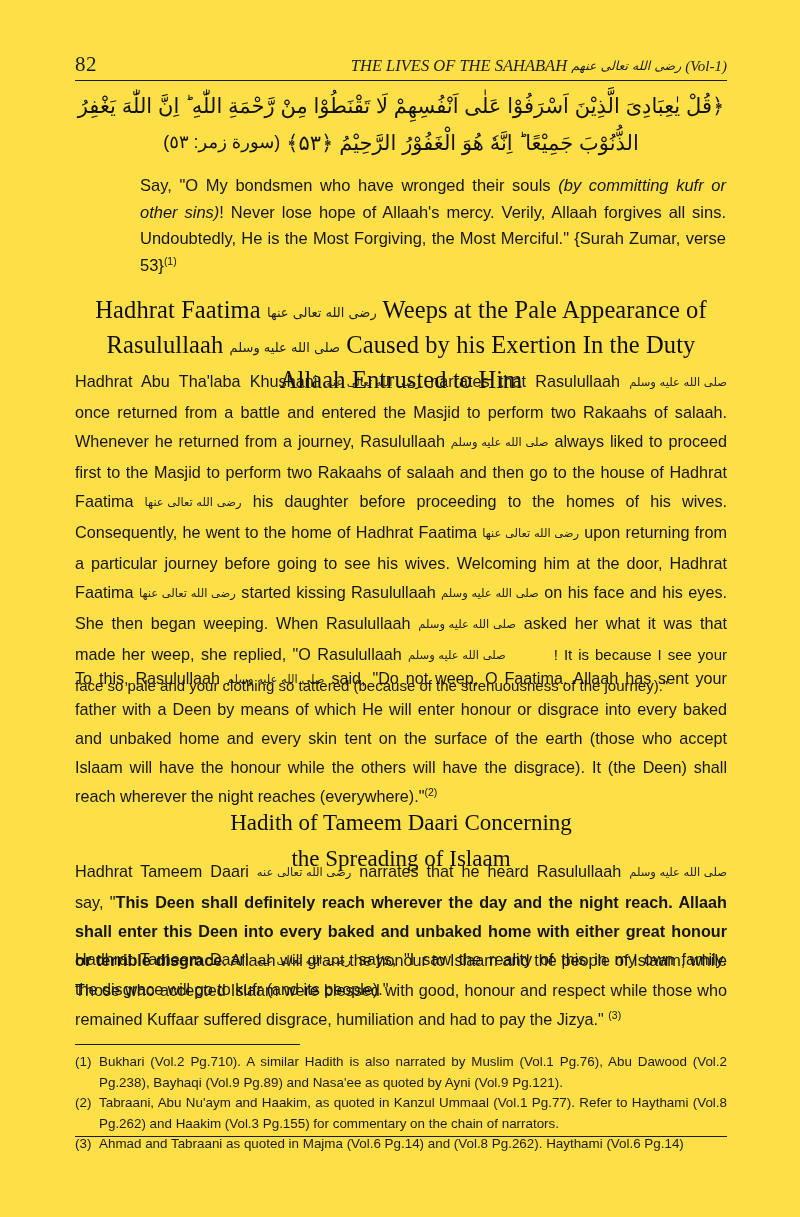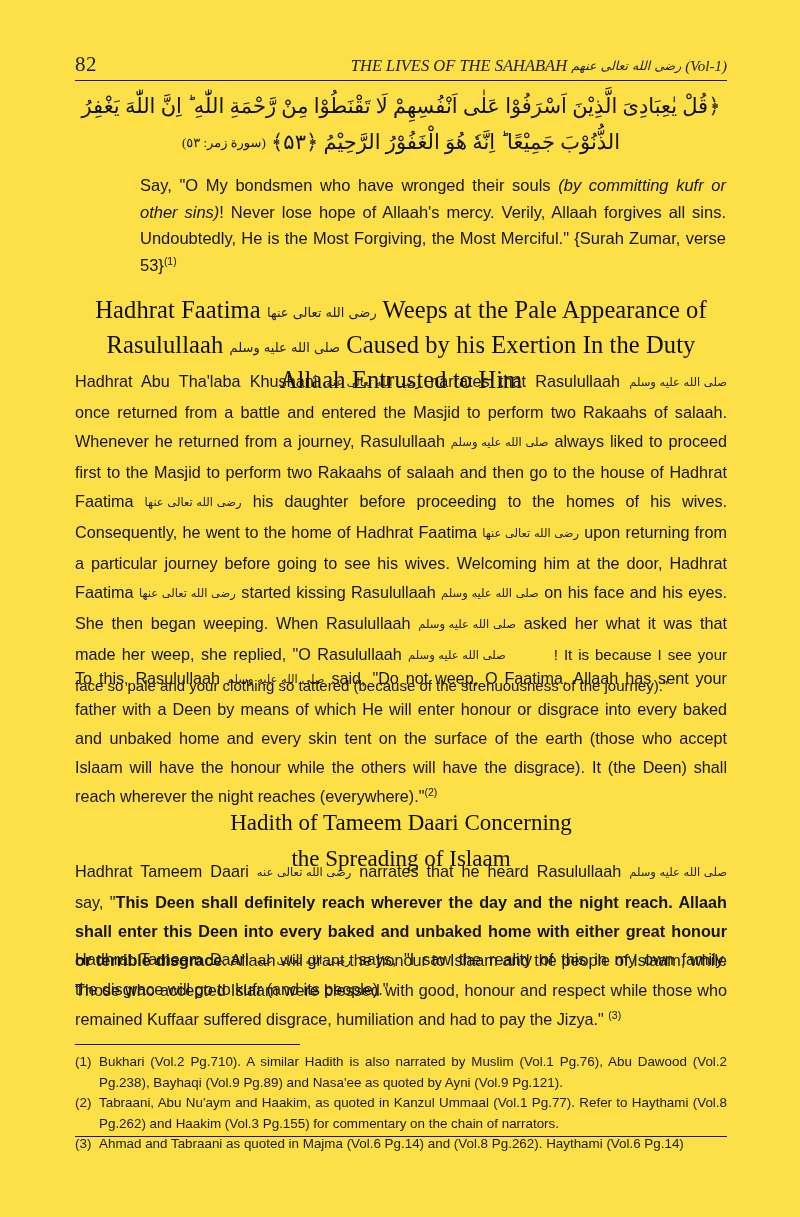--- a/index.html
+++ b/index.html
@@ -61,34 +61,34 @@
   }
 
   
   .ayah {
     position: absolute;
     left: 75px;
     top: 88px;
     width: 652px;
     direction: rtl;
     text-align: center;
-    font-family: Liberation Serif, serif;
+    font-family: Liberation Sans, sans-serif;
     color: #111111;
   }
   .ayah-line {
     font-size: 21px;
     line-height: 36px;
     white-space: nowrap;
     letter-spacing: 0.2px;
   }
   .ayah-line.l2 {
     font-size: 21px;
   }
   .ayah-ref {
-    font-size: 13px;
+    font-size: 18px;
     vertical-align: 2px;
     text-align: right;
   }
 
   
   .translation {
     position: absolute;
     left: 140px;
     top: 172px;
     width: 586px;

